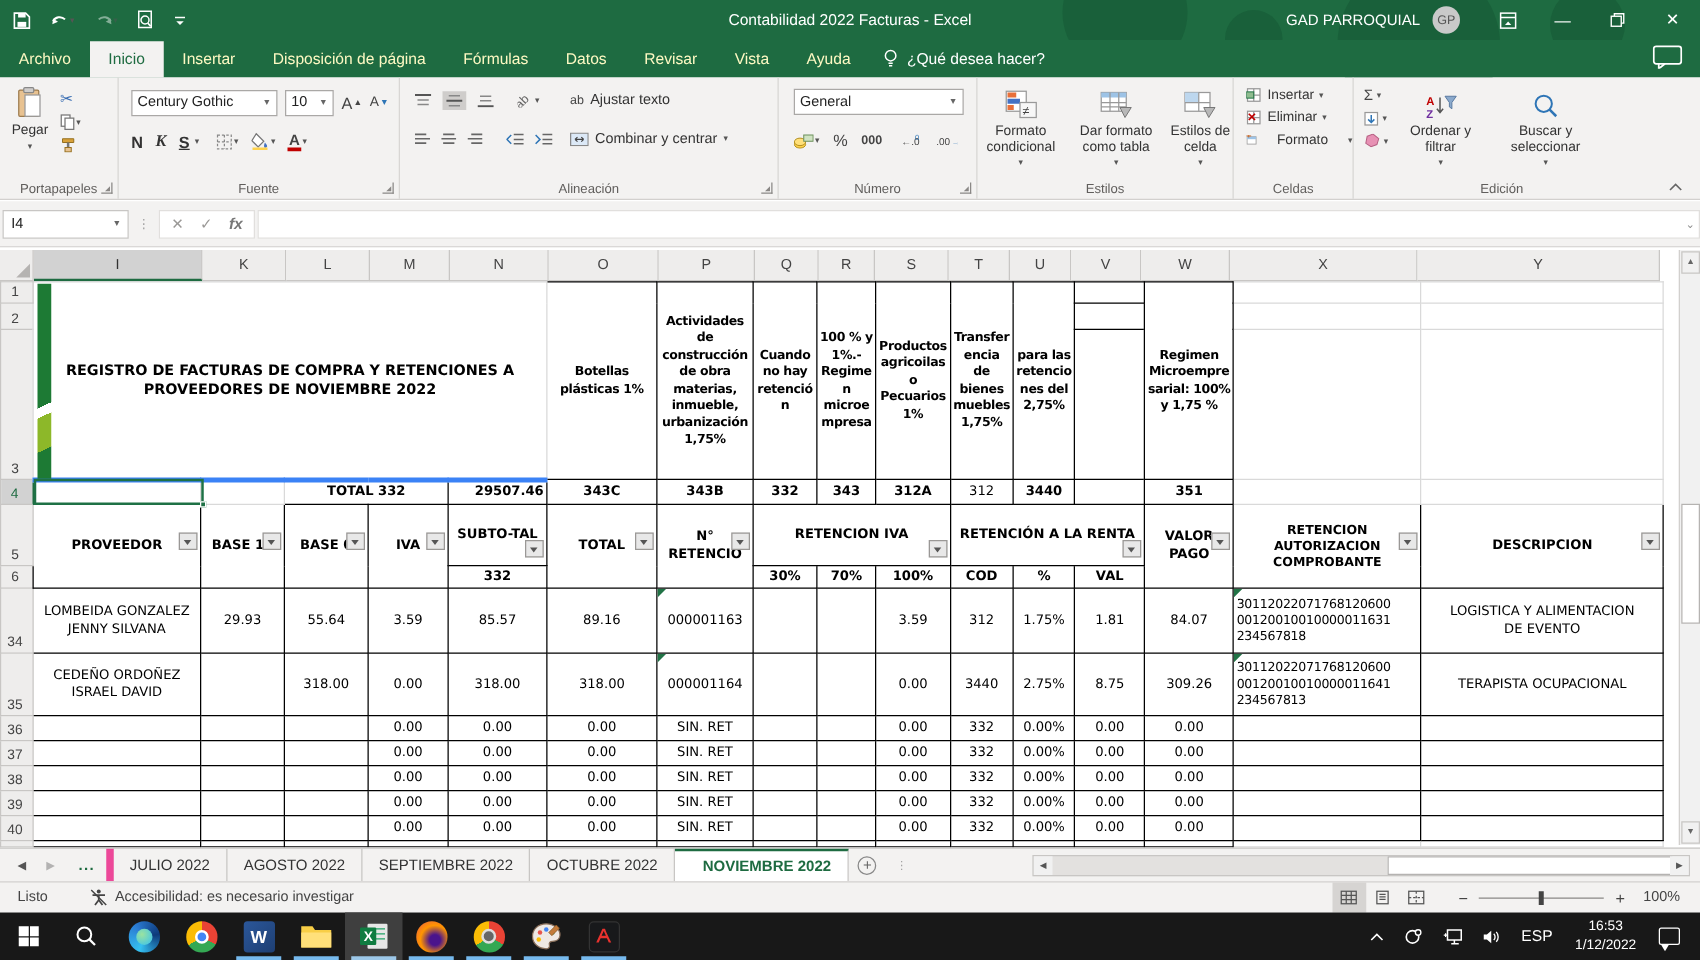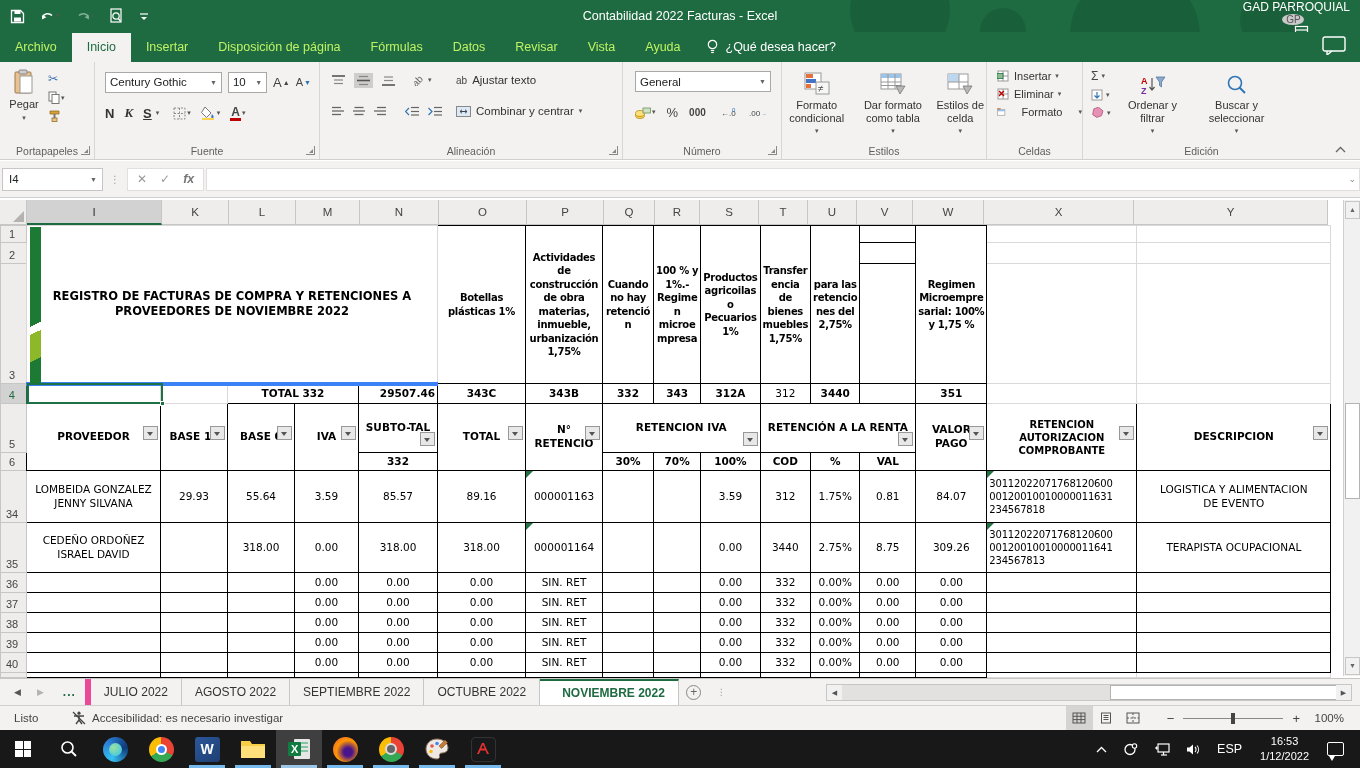--- a/index.html
+++ b/index.html
@@ -7,28 +7,28 @@
 #app { position:relative; width:1360px; height:768px; background:#fff; }
 svg { display:block; }
 
 
 .titlebar { position:absolute; left:0; top:0; width:1360px; height:32px; background:#1e6b41; color:#fff; }
 .deco { position:absolute; right:40px; top:0; width:500px; height:62px; overflow:hidden; pointer-events:none; }
 .deco i { position:absolute; border-radius:50%; background:#19603a; }
 .qat { position:absolute; left:10px; top:0; height:32px; display:flex; align-items:center; gap:15px; }
 .qat .dim { opacity:.45; }
 .title-text { position:absolute; left:0; right:0; top:0; height:32px; display:flex; align-items:center; justify-content:center; font-size:12.5px; color:#fff; }
-.tb-right { position:absolute; right:0; top:0; height:32px; display:flex; align-items:center;flex-direction:column; }
+.tb-right { position:absolute; right:0; top:0; height:32px; display:flex; align-items:center; }
 .account-name { font-size:12px; margin-right:10px; }
 .avatar { width:22px; height:22px; border-radius:50%; background:#c9c9c9; color:#555; font-size:10px; display:flex; align-items:center; justify-content:center; margin-right:16px; }
 .winbtn { width:44px; height:32px; display:flex; align-items:center; justify-content:center; font-size:13px; color:#fff; }
 
 
 .tabrow { position:absolute; left:0; top:32px; width:1360px; height:30px; background:#1e6b41; display:flex; align-items:flex-end; }
-.rtab { padding:7px 15px 8px; font-size:12.5px; color:#bef264; }
+.rtab { padding:7px 15px 8px; font-size:12.5px; color:#fef9c3; }
 .rtab.active { background:#f3f2f1; color:#1e6b41; }
 .tellme { display:flex; align-items:center; gap:7px; color:#fff; font-size:12.5px; padding:7px 10px 8px; }
 .tab-spacer { flex:1; }
 .fbicon { margin:0 14px 7px 0; }
 
 
 .ribbon { position:absolute; left:0; top:62px; width:1360px; height:98px; background:#f3f2f1; border-bottom:1px solid #d2d0ce; font-size:11.5px; color:#333; }
 .rgroup { position:absolute; top:0; height:97px; border-right:1px solid #d8d6d4; }
 .rgroup .glabel { position:absolute; bottom:2px; left:0; right:0; text-align:center; font-size:10.5px; color:#605e5c; }
 .dlauncher { position:absolute; bottom:4px; right:4px; width:9px; height:9px; border-right:1px solid #8a8886; border-bottom:1px solid #8a8886; }
@@ -723,21 +723,21 @@
         <td class="b">55.64</td>
         <td class="b">3.59</td>
         <td class="b">85.57</td>
         <td class="b">89.16</td>
         <td class="b tdrel"><i class="gtri"></i><span>000001163</span></td>
         <td class="b"></td>
         <td class="b"></td>
         <td class="b">3.59</td>
         <td class="b">312</td>
         <td class="b">1.75%</td>
-        <td class="b">0.81</td>
+        <td class="b">1.81</td>
         <td class="b">84.07</td>
         <td class="b num tdrel"><i class="gtri"></i><span>30112022071768120600
 00120010010000011631
 234567818</span></td>
         <td class="b left prl">LOGISTICA Y ALIMENTACION
 DE EVENTO</td>
       </tr>
       <tr style="height:50px;">
         <td class="rh">35</td>
         <td class="b left prl">CEDEÑO ORDOÑEZ

